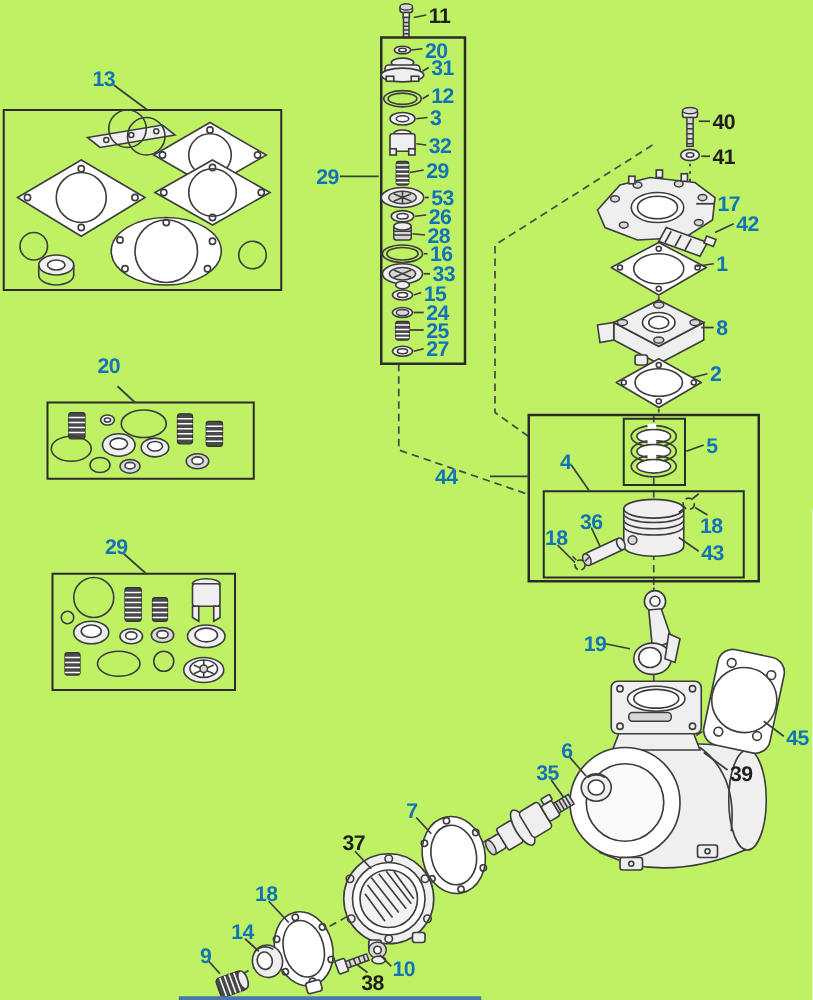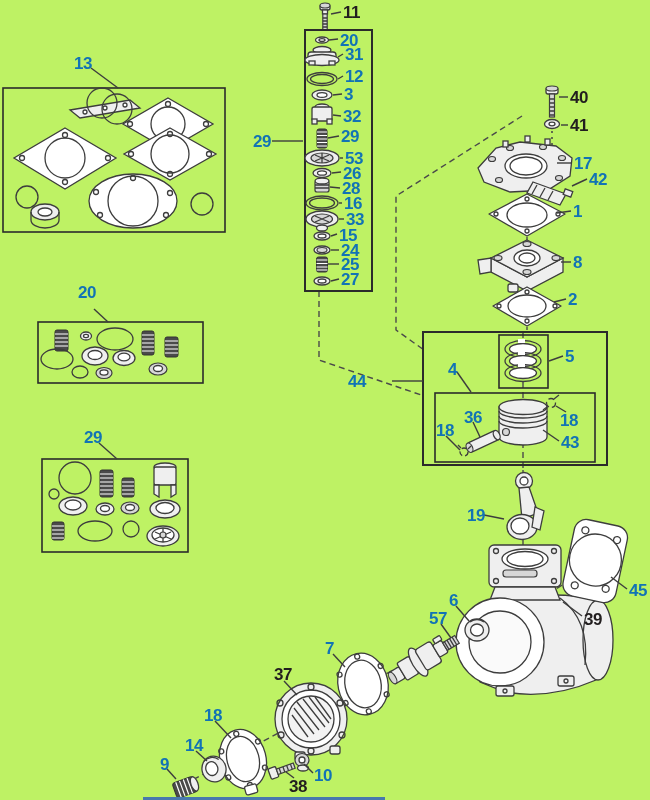--- a/index.html
+++ b/index.html
@@ -534,21 +534,21 @@
 <div class="co blue" style="left:448px;top:361px">4</div>
 <div class="co blue" style="left:565px;top:348px">5</div>
 <div class="co blue" style="left:464px;top:409px">36</div>
 <div class="co blue" style="left:436px;top:422px">18</div>
 <div class="co blue" style="left:560px;top:412px">18</div>
 <div class="co blue" style="left:561px;top:434px">43</div>
 <div class="co blue" style="left:467px;top:507px">19</div>
 <div class="co blue" style="left:629px;top:582px">45</div>
 <div class="co black" style="left:584px;top:611px">39</div>
 <div class="co blue" style="left:449px;top:592px">6</div>
-<div class="co blue" style="left:429px;top:610px">57</div>
+<div class="co blue" style="left:429px;top:610px">35</div>
 <div class="co blue" style="left:325px;top:640px">7</div>
 <div class="co black" style="left:274px;top:666px">37</div>
 <div class="co blue" style="left:204px;top:707px">18</div>
 <div class="co blue" style="left:185px;top:737px">14</div>
 <div class="co blue" style="left:160px;top:756px">9</div>
 <div class="co blue" style="left:314px;top:767px">10</div>
 <div class="co black" style="left:289px;top:778px">38</div>
 
 <div class="bottombar" style="left:143px;top:797px;width:242px"></div>
 

